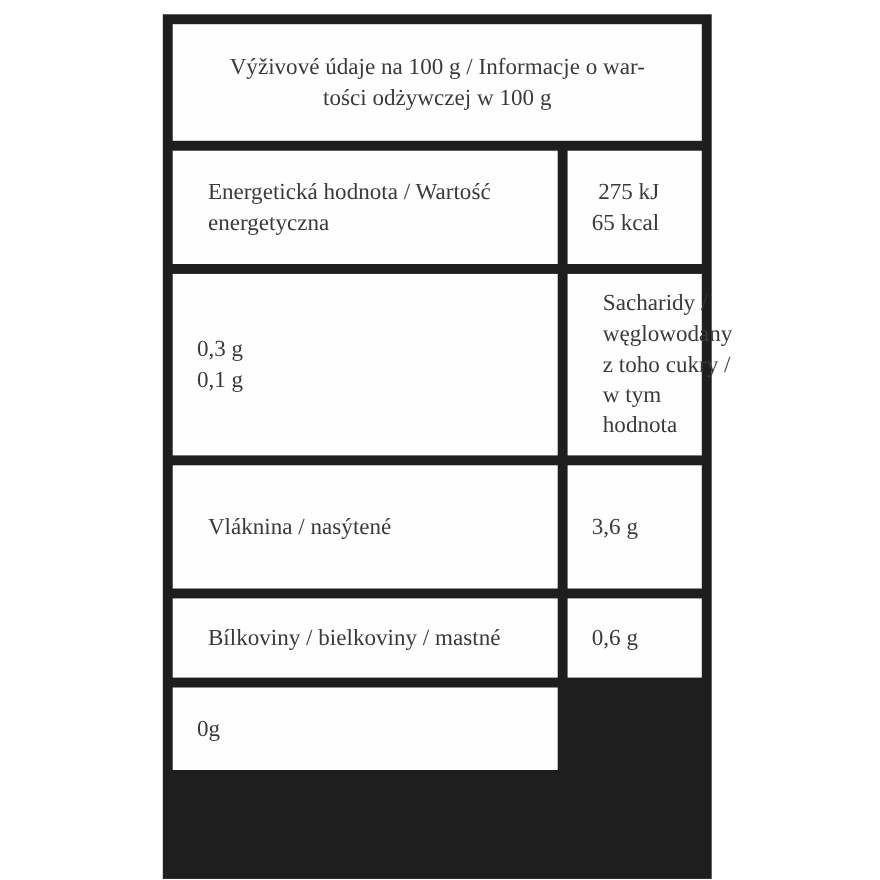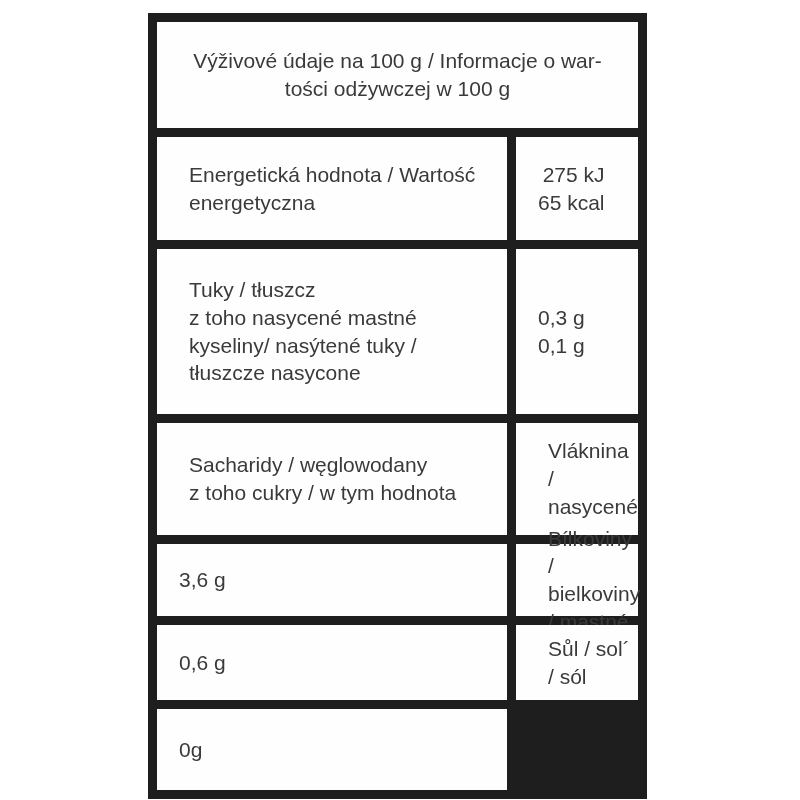--- a/index.html
+++ b/index.html
@@ -6,20 +6,21 @@
   html, body {
     width: 800px; height: 800px;
     background: #ffffff;
     font-family: "Liberation Sans", sans-serif;
   }
   .page {
     position: relative;
     width: 784px; height: 800px;
     background: #ffffff;
     overflow: hidden;
+    font-family: Liberation Serif, serif;
   }
   .nutri-table {
     position: absolute;
     left: 148px; top: 13px;
     display: grid;
     grid-template-columns: 350px 122px;
     grid-template-rows: 106px 103px 165px 112px 72px 75px 81px;
     gap: 9px;
     padding: 9px;
     background: #1e1e1e;
@@ -57,33 +58,28 @@
   <div class="nutri-table">
 
     <div class="cell header">Výživové údaje na 100 g / Informacje o war-
 tości odżywczej w 100 g</div>
 
     <div class="cell label">Energetická hodnota / Wartość
 energetyczna</div>
     <div class="cell value">275 kJ
 65 kcal</div>
 
-    <div class="cell label">Tuky / tłuszcz
-z toho nasycené mastné
-kyseliny/ nasýtené tuky /
-tłuszcze nasycone</div>
     <div class="cell value">0,3 g
 0,1 g</div>
 
     <div class="cell label">Sacharidy / węglowodany
 z toho cukry / w tym hodnota</div>
 
-    <div class="cell label">Vláknina / nasycené</div>
+    <div class="cell label">Vláknina / nasýtené</div>
     <div class="cell value">3,6 g</div>
 
     <div class="cell label">Bílkoviny / bielkoviny / mastné</div>
     <div class="cell value">0,6 g</div>
 
-    <div class="cell label">Sůl / sol´ / sól</div>
     <div class="cell value">0g</div>
 
   </div>
 </div>
 
 </body></html>

